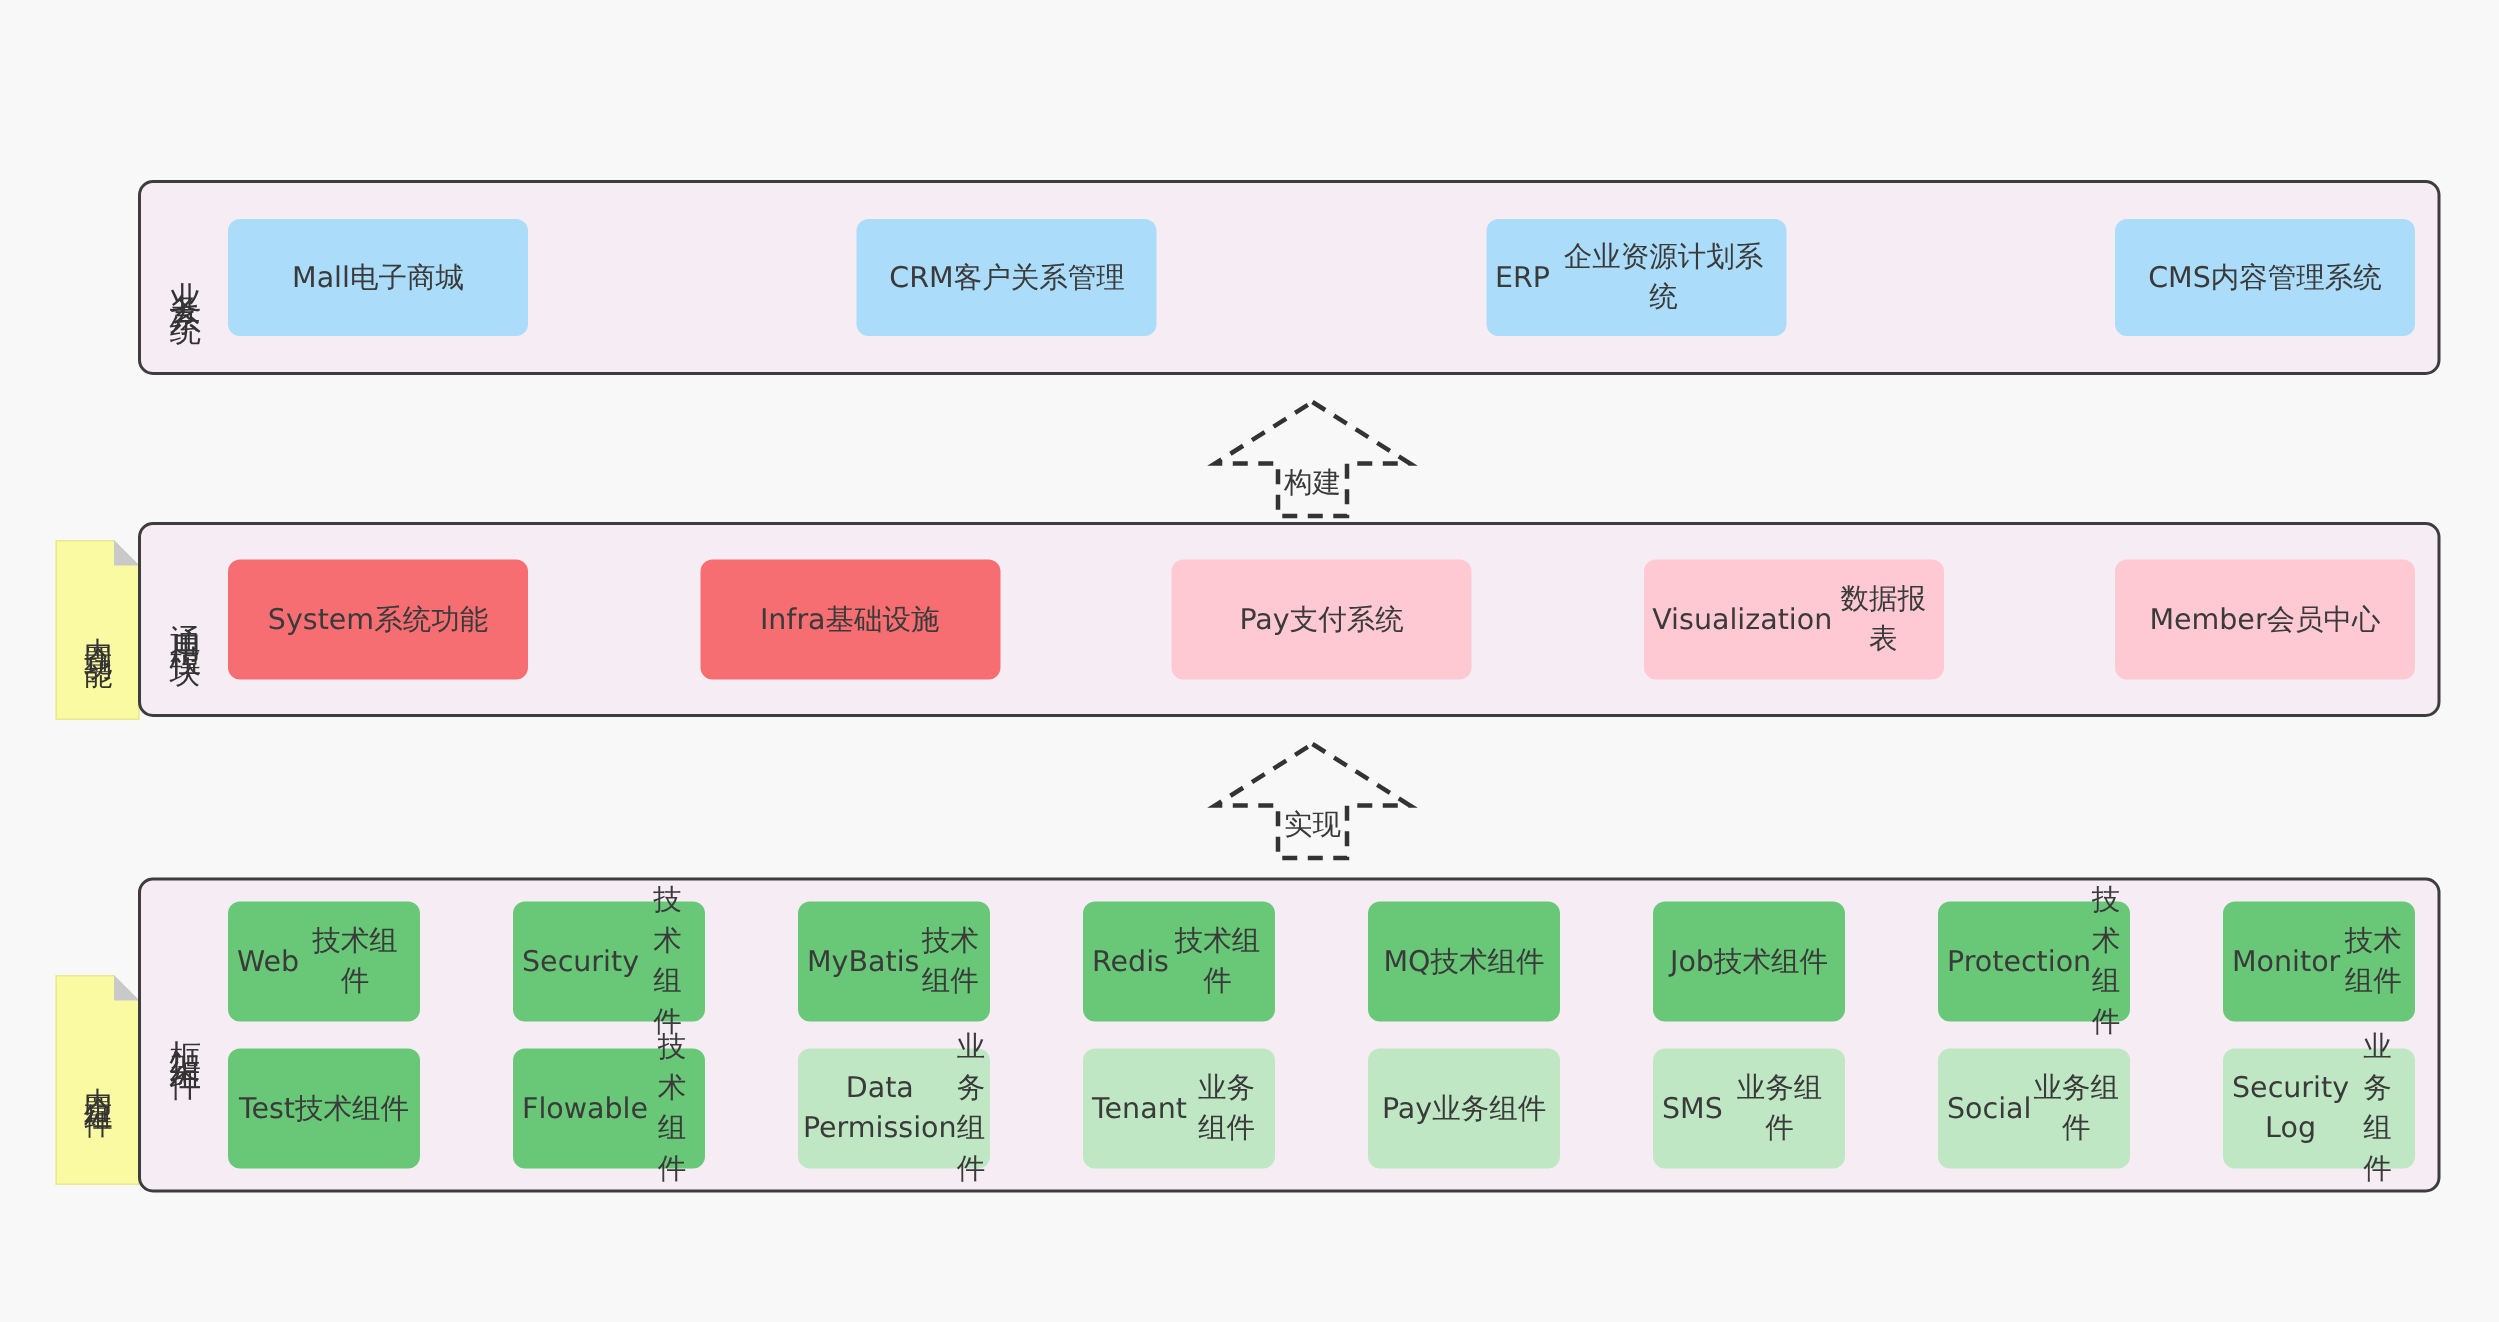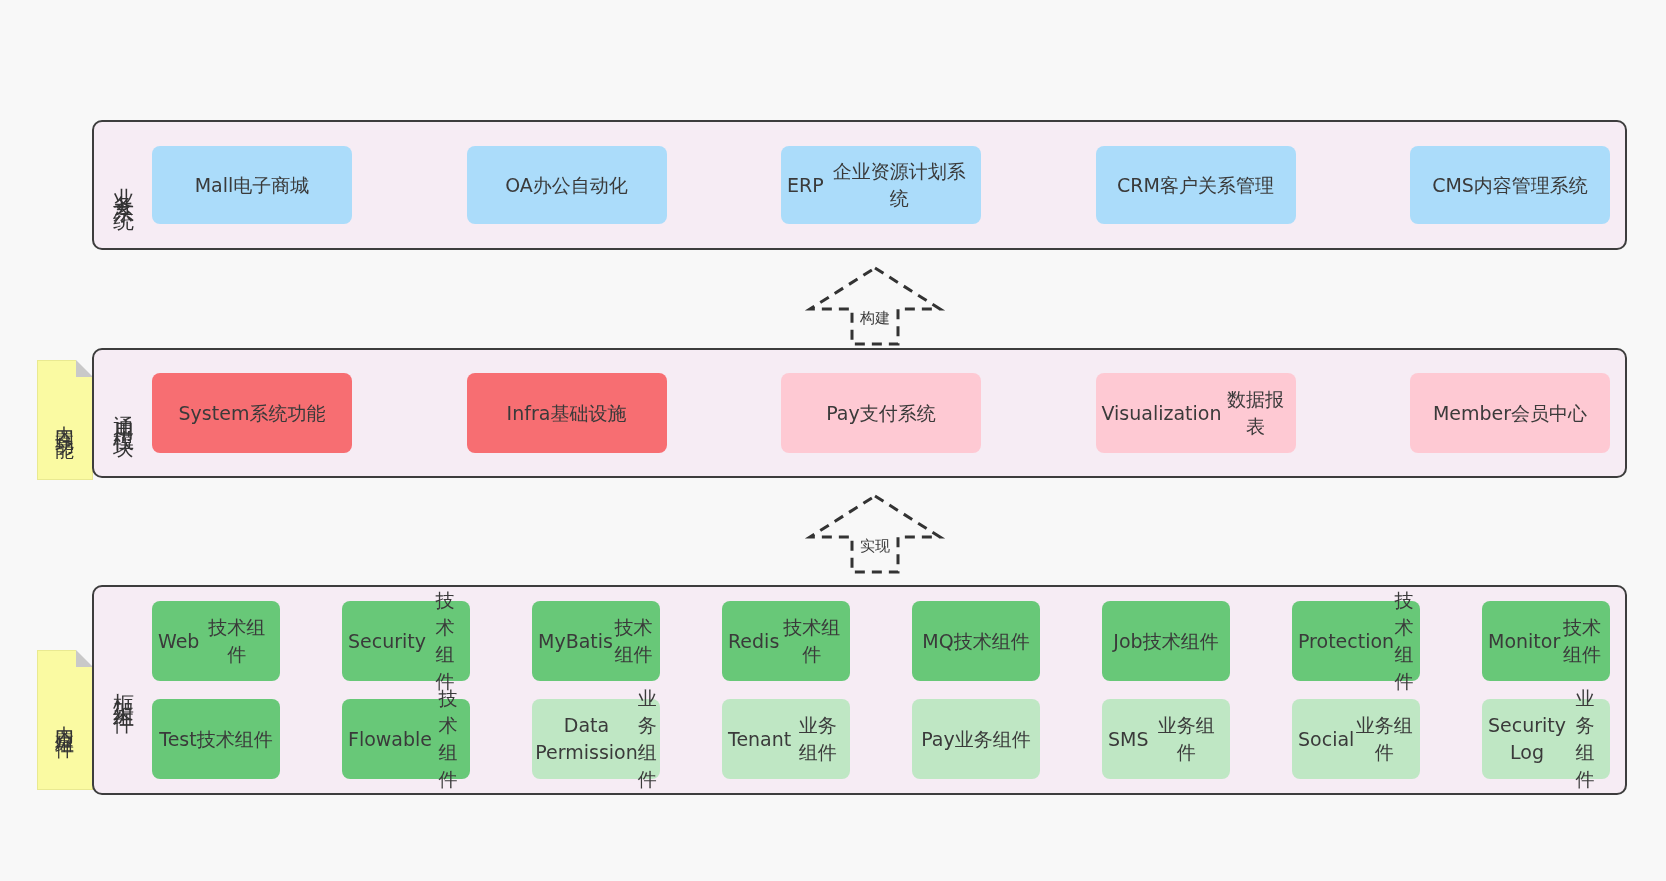--- a/index.html
+++ b/index.html
@@ -54,47 +54,43 @@
     border-style:solid;border-width:0 17px 17px 0;
     border-color:#f8f8f8 #f8f8f8 #c9c9c9 #c9c9c9;
   }
   .sticky .v-label{font-size:19px;letter-spacing:5px;}
   .arrow{position:absolute;width:150px;height:85px;z-index:0;}
   #arrow-build{left:800px;top:262px;}
   #arrow-implement{left:800px;top:490px;}
   .arrow svg{position:absolute;top:0;left:0;}
   .arrow-label{
     position:absolute;left:0;right:0;top:47px;text-align:center;
-    font-size:15px;color:#3a3a3a;
+    font-size:19px;color:#3a3a3a;
   }
 </style>
 </head>
 <body>
 
 <div class="layer" id="layer-business">
   <div class="label-col">
     <span class="v-label">业务系统</span>
   </div>
   <div class="boxes-col">
     <div class="box-row row-6">
         <div class="box blue">
           <div>Mall</div>
           <div>电子商城</div>
         </div>
         <div class="box blue">
-          <div>OA</div>
-          <div>办公自动化</div>
+          <div>CRM</div>
+          <div>客户关系管理</div>
         </div>
         <div class="box blue">
           <div>ERP</div>
           <div>企业资源计划系统</div>
-        </div>
-        <div class="box blue">
-          <div>CRM</div>
-          <div>客户关系管理</div>
         </div>
         <div class="box blue">
           <div>CMS</div>
           <div>内容管理系统</div>
         </div>
       </div>
   </div>
 </div>
 
 <div class="arrow" id="arrow-build">

